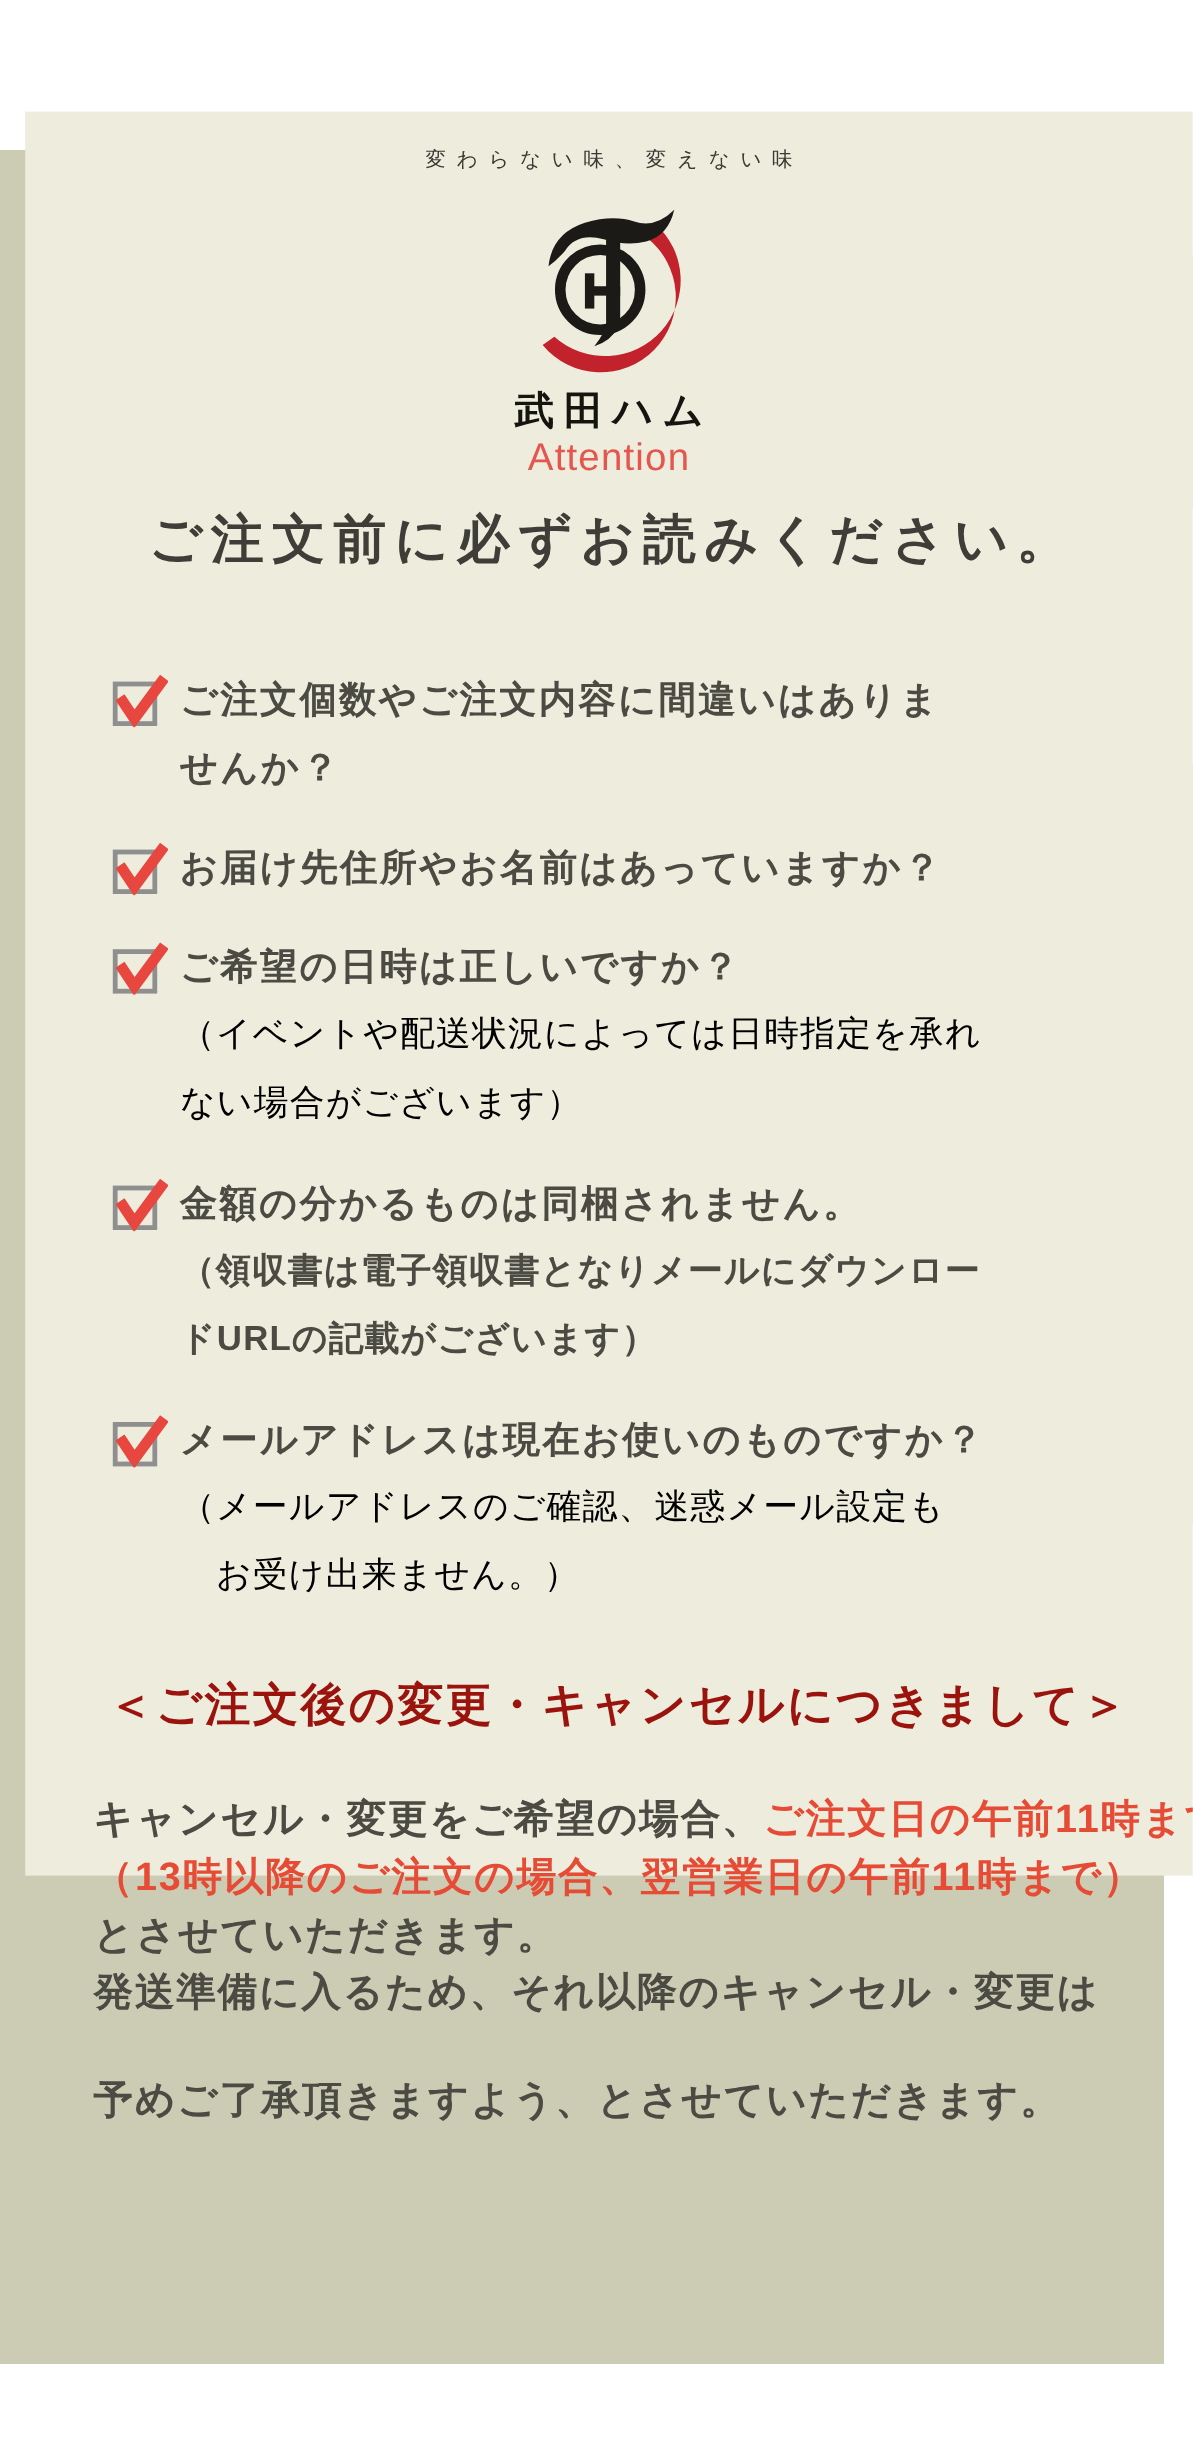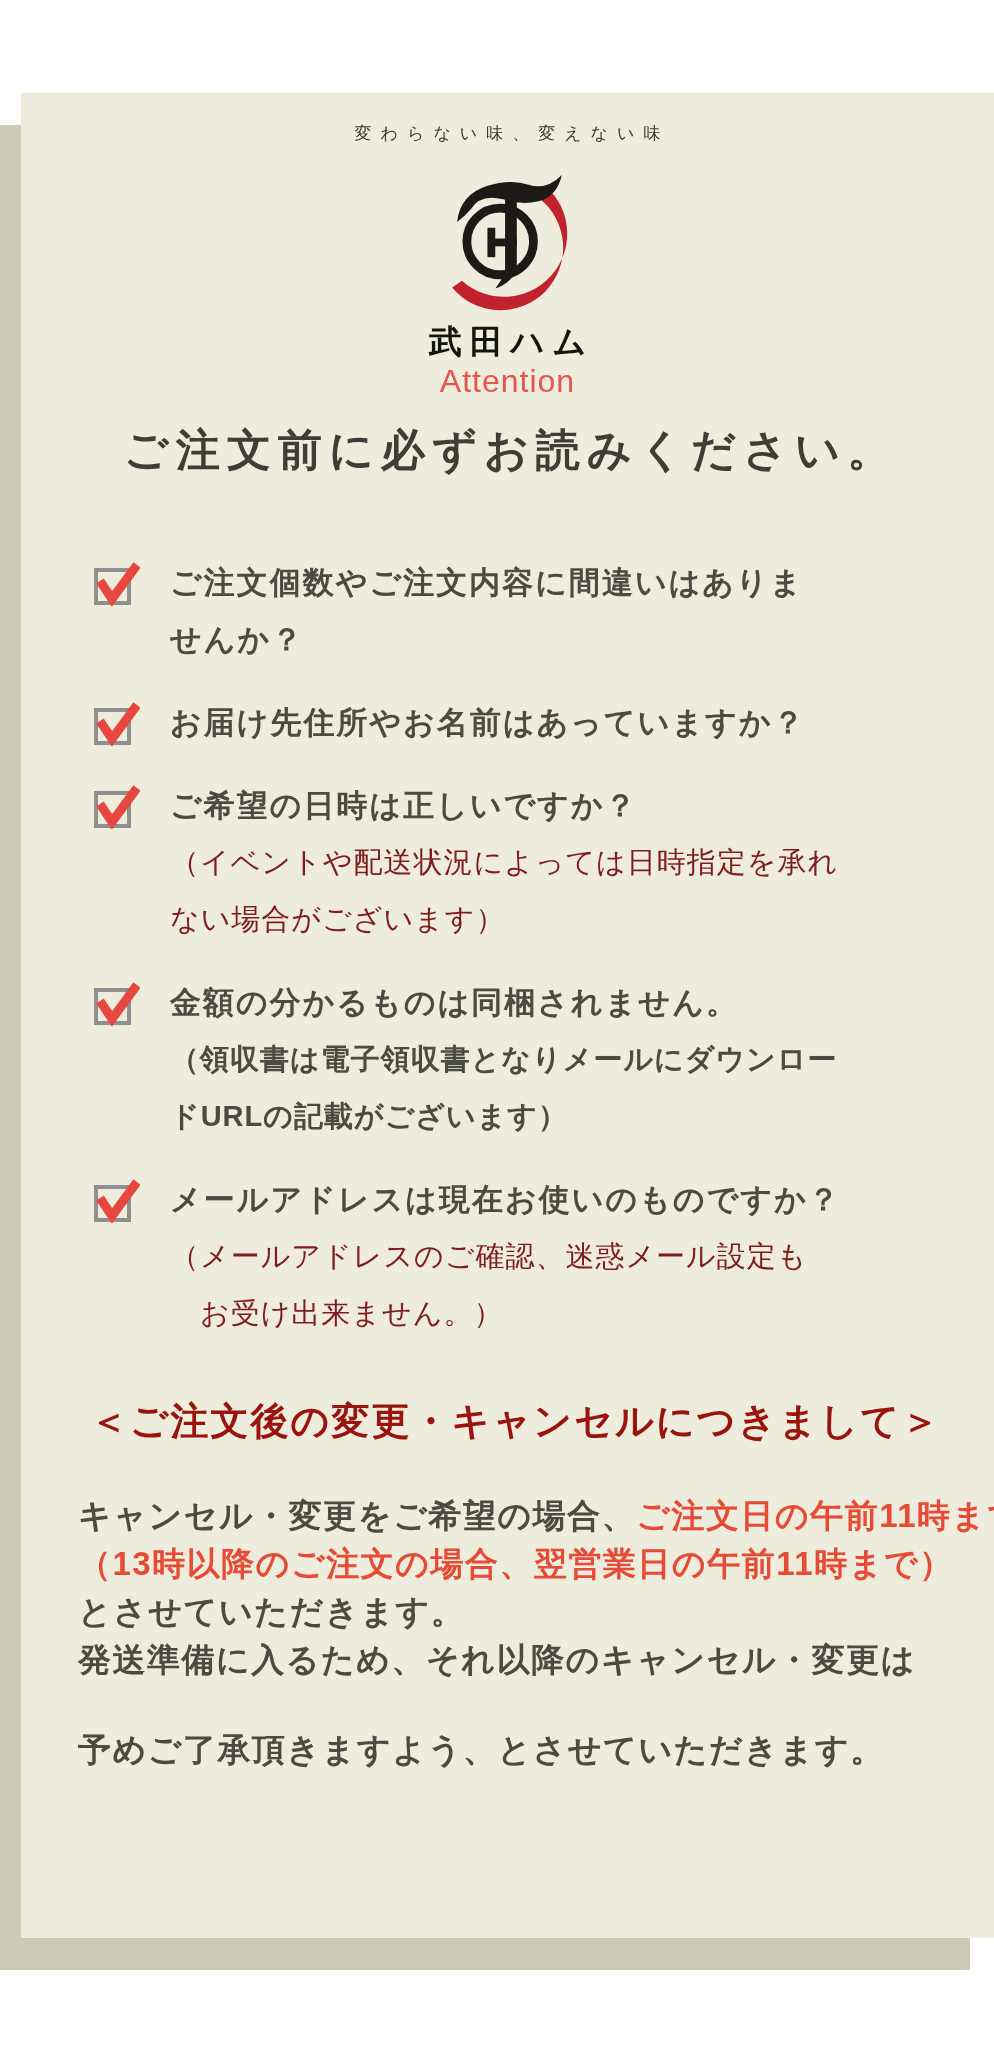--- a/index.html
+++ b/index.html
@@ -20,21 +20,21 @@
   html,body{background:var(--c-page-bg);}
   body{
     width:994px;height:2050px;position:relative;overflow:hidden;
     font-family:"Liberation Sans",sans-serif;
   }
   .back-card{
     position:absolute;left:0;top:125px;width:970px;height:1845px;
     background:var(--c-back-bg);
   }
   .main-card{
-    position:absolute;left:21px;top:93px;width:973px;height:1845px;
+    position:absolute;left:21px;top:93px;width:973px;height:1470px;
     background:var(--c-card-bg);
     padding-top:28px;
   }
   .tagline{
     text-align:center;font-family:"DejaVu Serif",serif;
     font-size:17px;letter-spacing:9px;line-height:24px;color:#3a3933;
     text-indent:9px; 
   }
   .logo-wrap{width:128px;height:142px;margin:24px auto 0;}
   .brand{
@@ -44,30 +44,30 @@
   }
   .attention{
     text-align:center;font-size:32px;letter-spacing:1px;line-height:38px;
     color:var(--c-attention);margin-top:3px;
   }
   .main-heading{
     text-align:center;font-weight:700;font-size:44px;letter-spacing:7px;
     line-height:52px;color:var(--c-heading-dark);margin-top:24px;text-indent:7px;
   }
   .checklist{margin-top:78px;padding-left:71px;list-style:none;}
-  .check-item{display:flex;align-items:flex-start;margin-bottom:26px;gap:20px;}
+  .check-item{display:flex;align-items:flex-start;margin-bottom:26px;}
   .check-icon{flex:0 0 48px;width:48px;height:46px;margin-top:6px;}
   .item-text{margin-left:10px;max-width:760px;}
   .main-line{
     font-size:31px;line-height:57px;font-weight:700;letter-spacing:2px;
     color:var(--c-text-dark);white-space:nowrap;
   }
   .note-line{
     font-size:29px;line-height:57px;font-weight:400;letter-spacing:1px;
-    color:#7f1d1d;white-space:nowrap;
+    color:#000000;white-space:nowrap;
   }
   .note-line.bold{font-weight:700;color:var(--c-text-dark);}
   .cancel-heading{
     margin-top:56px;text-align:center;font-weight:700;font-size:38px;
     letter-spacing:2px;line-height:46px;color:var(--c-heading-red);padding-left:16px;
   }
   .cancel-paragraph{
     margin-top:48px;padding-left:57px;
     font-size:33px;font-weight:700;letter-spacing:1.5px;
   }

